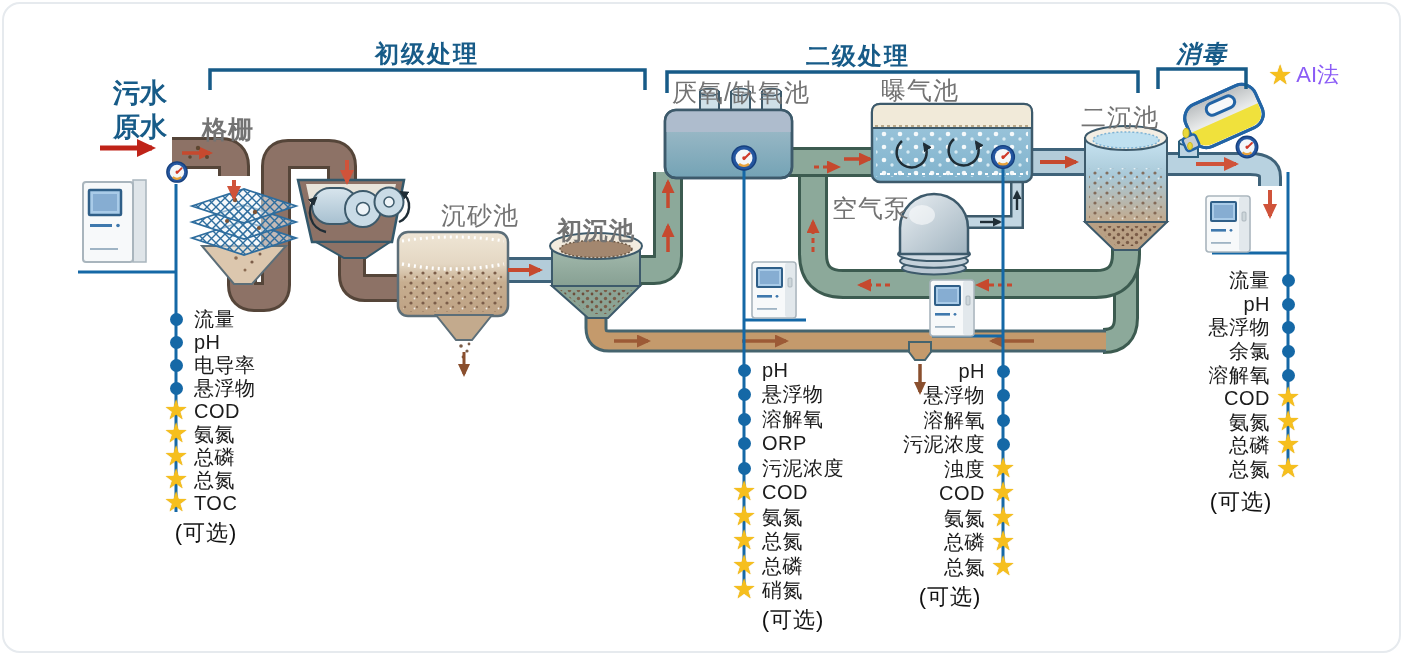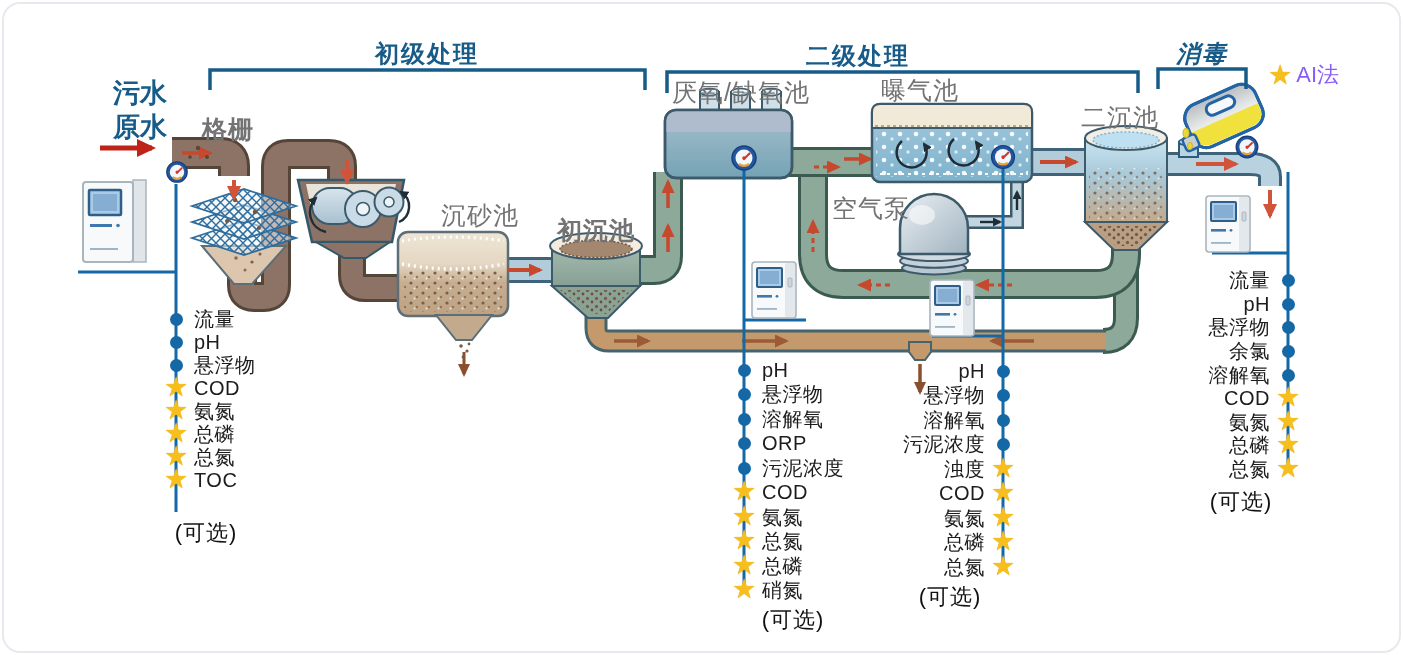--- a/index.html
+++ b/index.html
@@ -384,20 +384,24 @@
       <div class="prow">
         <span class="mk dot"></span>
         <span class="plabel">流量</span>
       </div>
       <div class="prow">
         <span class="mk dot"></span>
         <span class="plabel">pH</span>
       </div>
       <div class="prow">
         <span class="mk dot"></span>
+        <span class="plabel">电导率</span>
+      </div>
+      <div class="prow">
+        <span class="mk dot"></span>
         <span class="plabel">悬浮物</span>
       </div>
       <div class="prow">
         <span class="mk star">★</span>
         <span class="plabel">COD</span>
       </div>
       <div class="prow">
         <span class="mk star">★</span>
         <span class="plabel">氨氮</span>
       </div>

